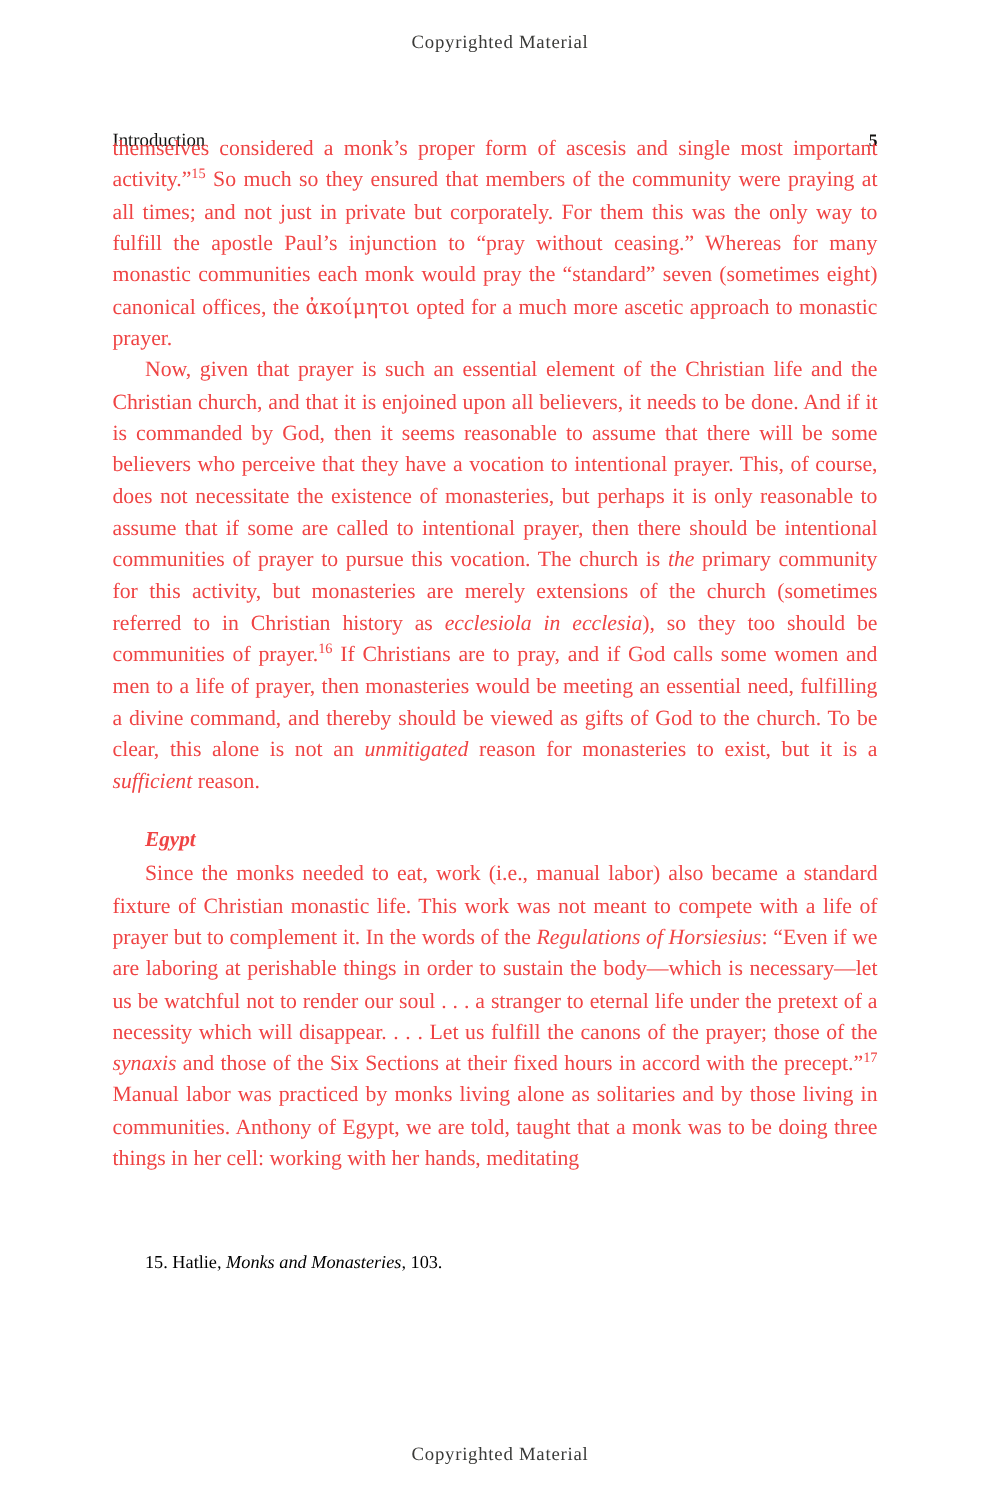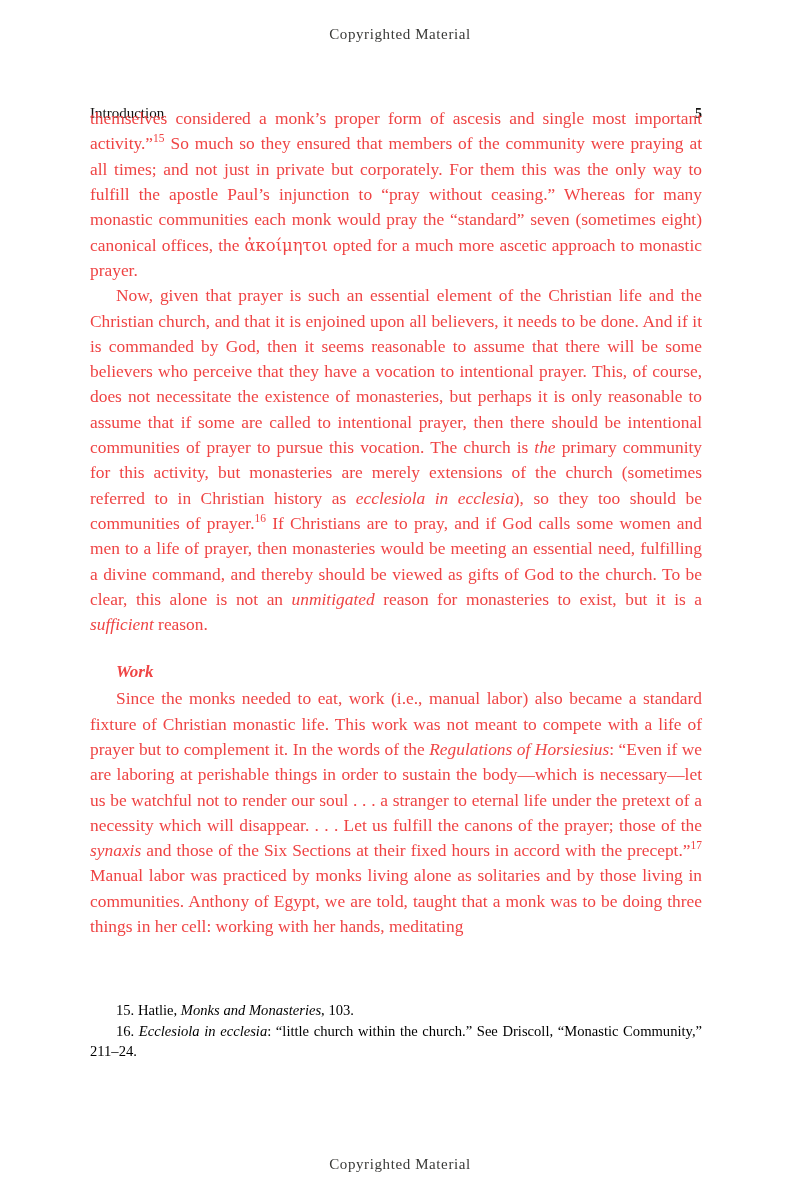--- a/index.html
+++ b/index.html
@@ -121,24 +121,23 @@
   <div class="watermark-top">Copyrighted Material</div>
 
   <div class="running-head">
     <span>Introduction</span>
     <span class="folio">5</span>
   </div>
 
   <div class="body-col">
     <p>themselves considered a monk’s proper form of ascesis and single most important activity.”<sup>15</sup> So much so they ensured that members of the community were praying at all times; and not just in private but corporately. For them this was the only way to fulfill the apostle Paul’s injunction to “pray without ceasing.” Whereas for many monastic communities each monk would pray the “standard” seven (sometimes eight) canonical offices, the <span class="greek">ἀκοίμητοι</span> opted for a much more ascetic approach to monastic prayer.</p>
     <p class="indent">Now, given that prayer is such an essential element of the Christian life and the Christian church, and that it is enjoined upon all believers, it needs to be done. And if it is commanded by God, then it seems reasonable to assume that there will be some believers who perceive that they have a vocation to intentional prayer. This, of course, does not necessitate the existence of monasteries, but perhaps it is only reasonable to assume that if some are called to intentional prayer, then there should be intentional communities of prayer to pursue this vocation. The church is <em>the</em> primary community for this activity, but monasteries are merely extensions of the church (sometimes referred to in Christian history as <em>ecclesiola in ecclesia</em>), so they too should be communities of prayer.<sup>16</sup> If Christians are to pray, and if God calls some women and men to a life of prayer, then monasteries would be meeting an essential need, fulfilling a divine command, and thereby should be viewed as gifts of God to the church. To be clear, this alone is not an <em>unmitigated</em> reason for monasteries to exist, but it is a <em>sufficient</em> reason.</p>
-    <div class="subhead">Work</div>
+    <div class="subhead">Egypt</div>
     <p class="indent">Since the monks needed to eat, work (i.e., manual labor) also became a standard fixture of Christian monastic life. This work was not meant to compete with a life of prayer but to complement it. In the words of the <em>Regulations of Horsiesius</em>: “Even if we are laboring at perishable things in order to sustain the body—which is necessary—let us be watchful not to render our soul . . . a stranger to eternal life under the pretext of a necessity which will disappear. . . . Let us fulfill the canons of the prayer; those of the <em>synaxis</em> and those of the Six Sections at their fixed hours in accord with the precept.”<sup>17</sup> Manual labor was practiced by monks living alone as solitaries and by those living in communities. Anthony of Egypt, we are told, taught that a monk was to be doing three things in her cell: working with her hands, meditating</p>
   </div>
 
   <div class="notes">
     <p>15. Hatlie, <em>Monks and Monasteries</em>, 103.</p>
-    <p>16. <em>Ecclesiola in ecclesia</em>: “little church within the church.” See Driscoll, “Monastic Community,” 211–24.</p>
   </div>
 
   <div class="watermark-bottom">Copyrighted Material</div>
 
 </div>
 
 </body></html>

